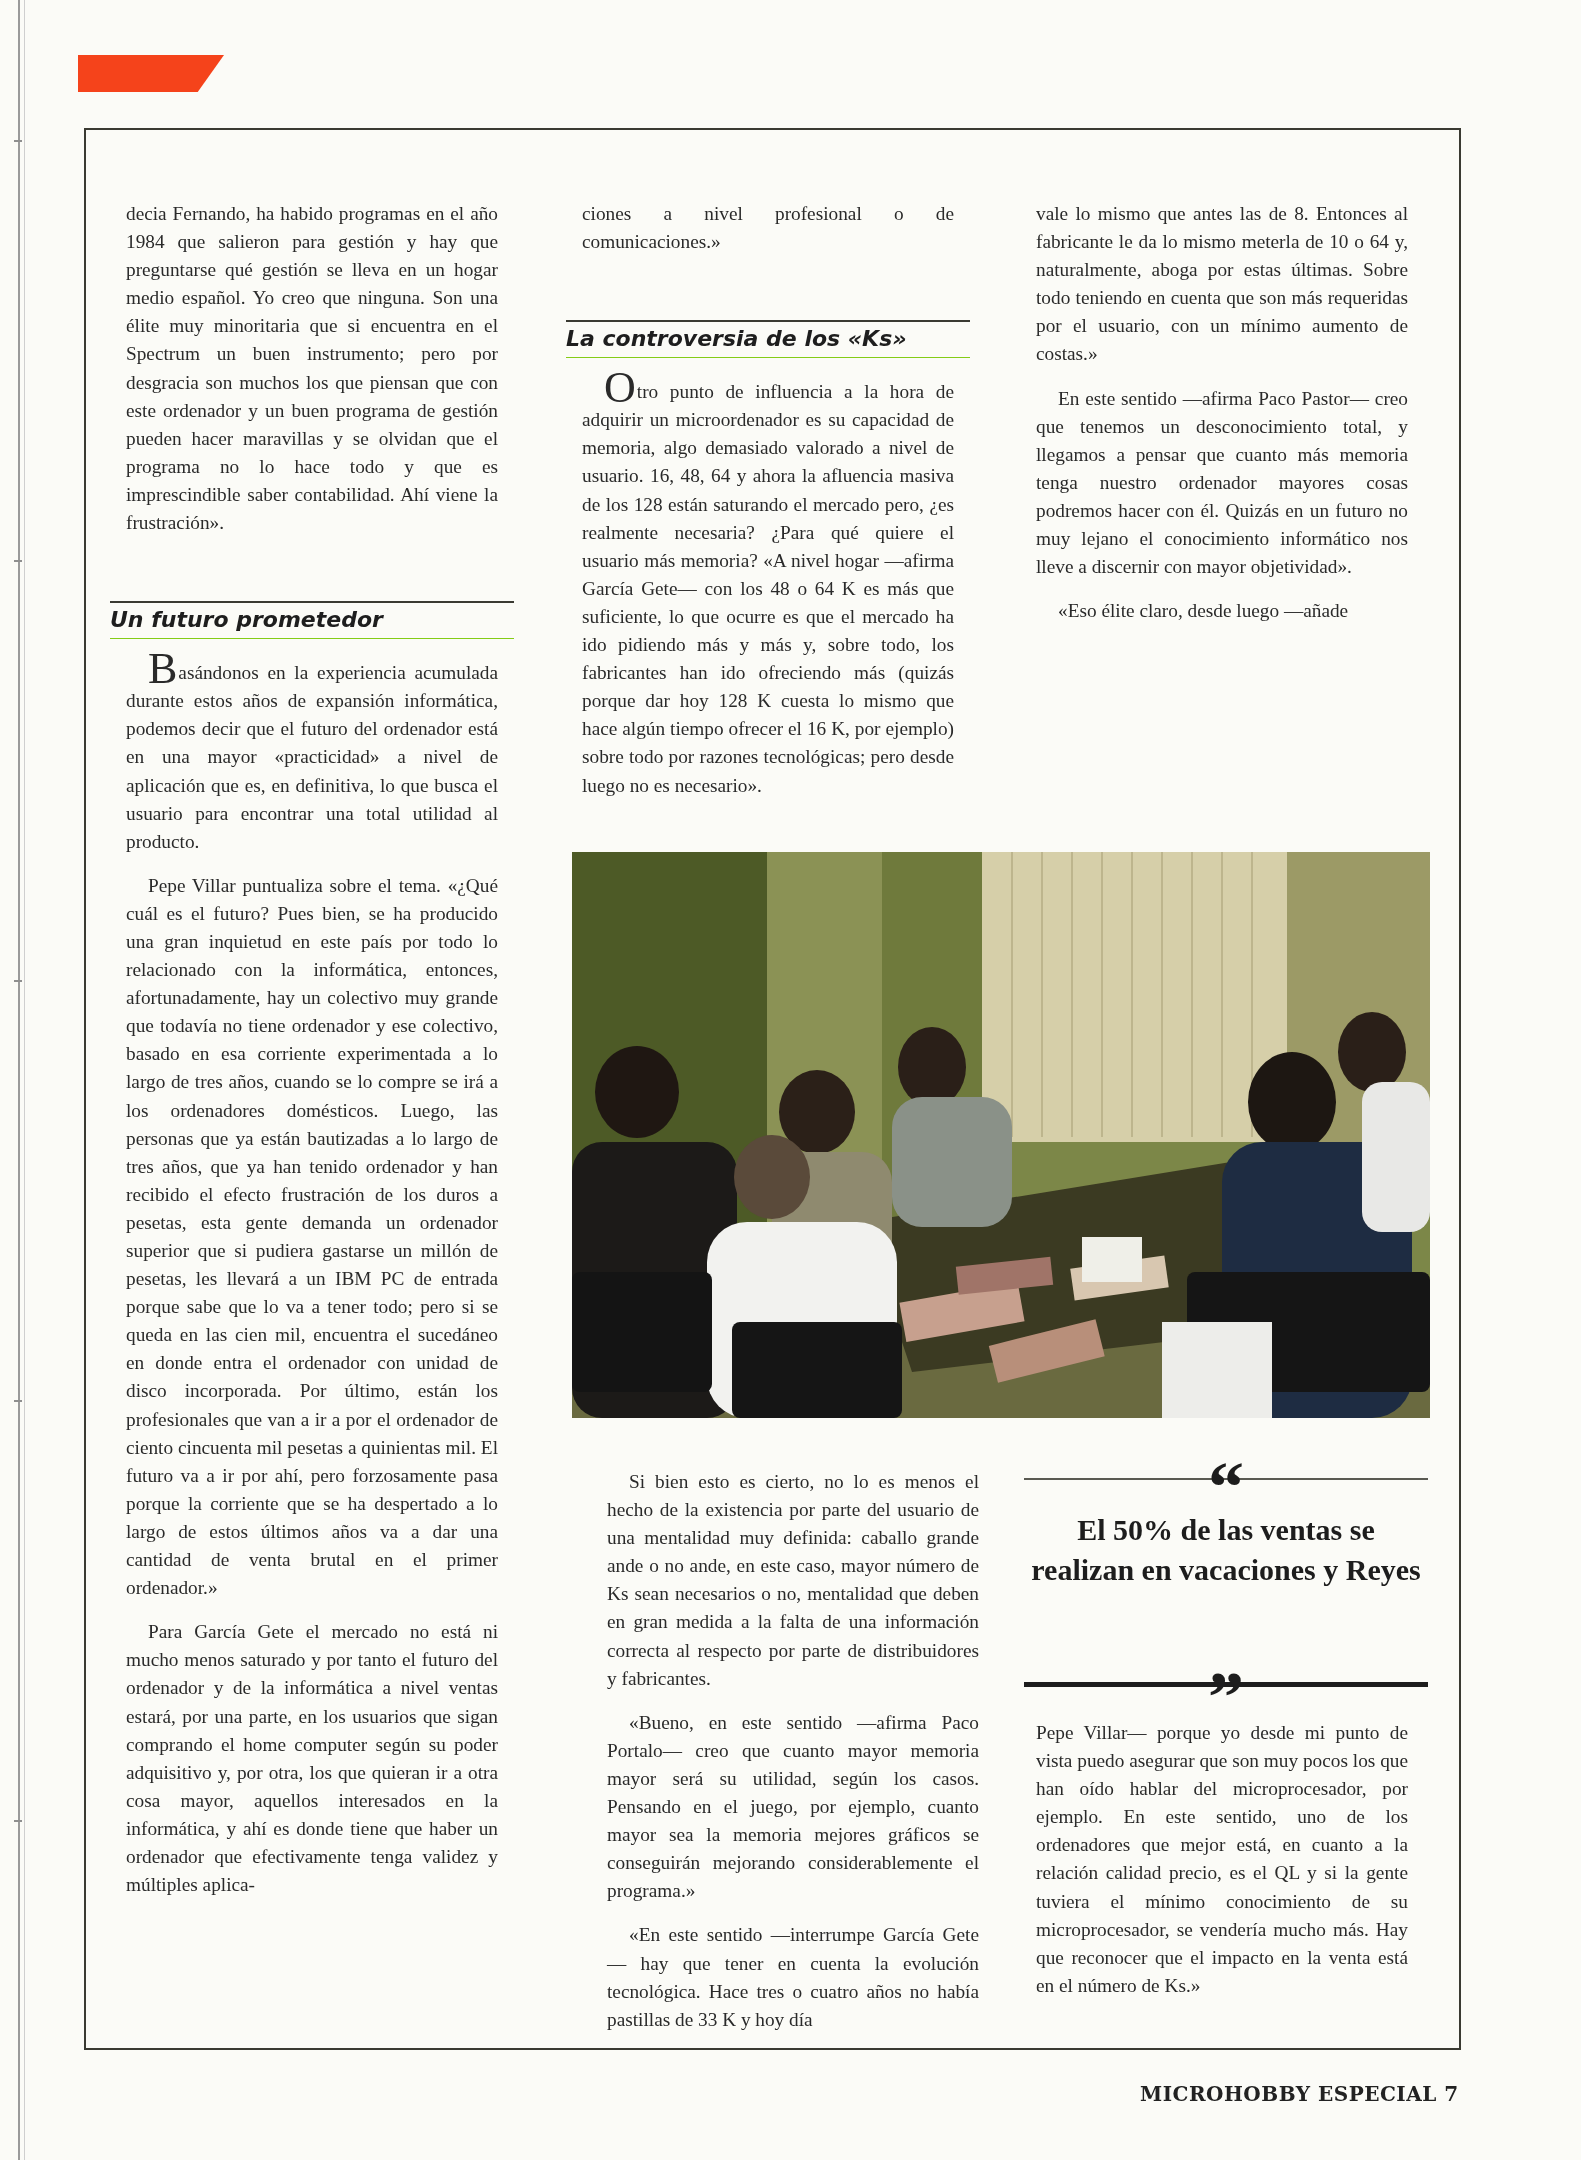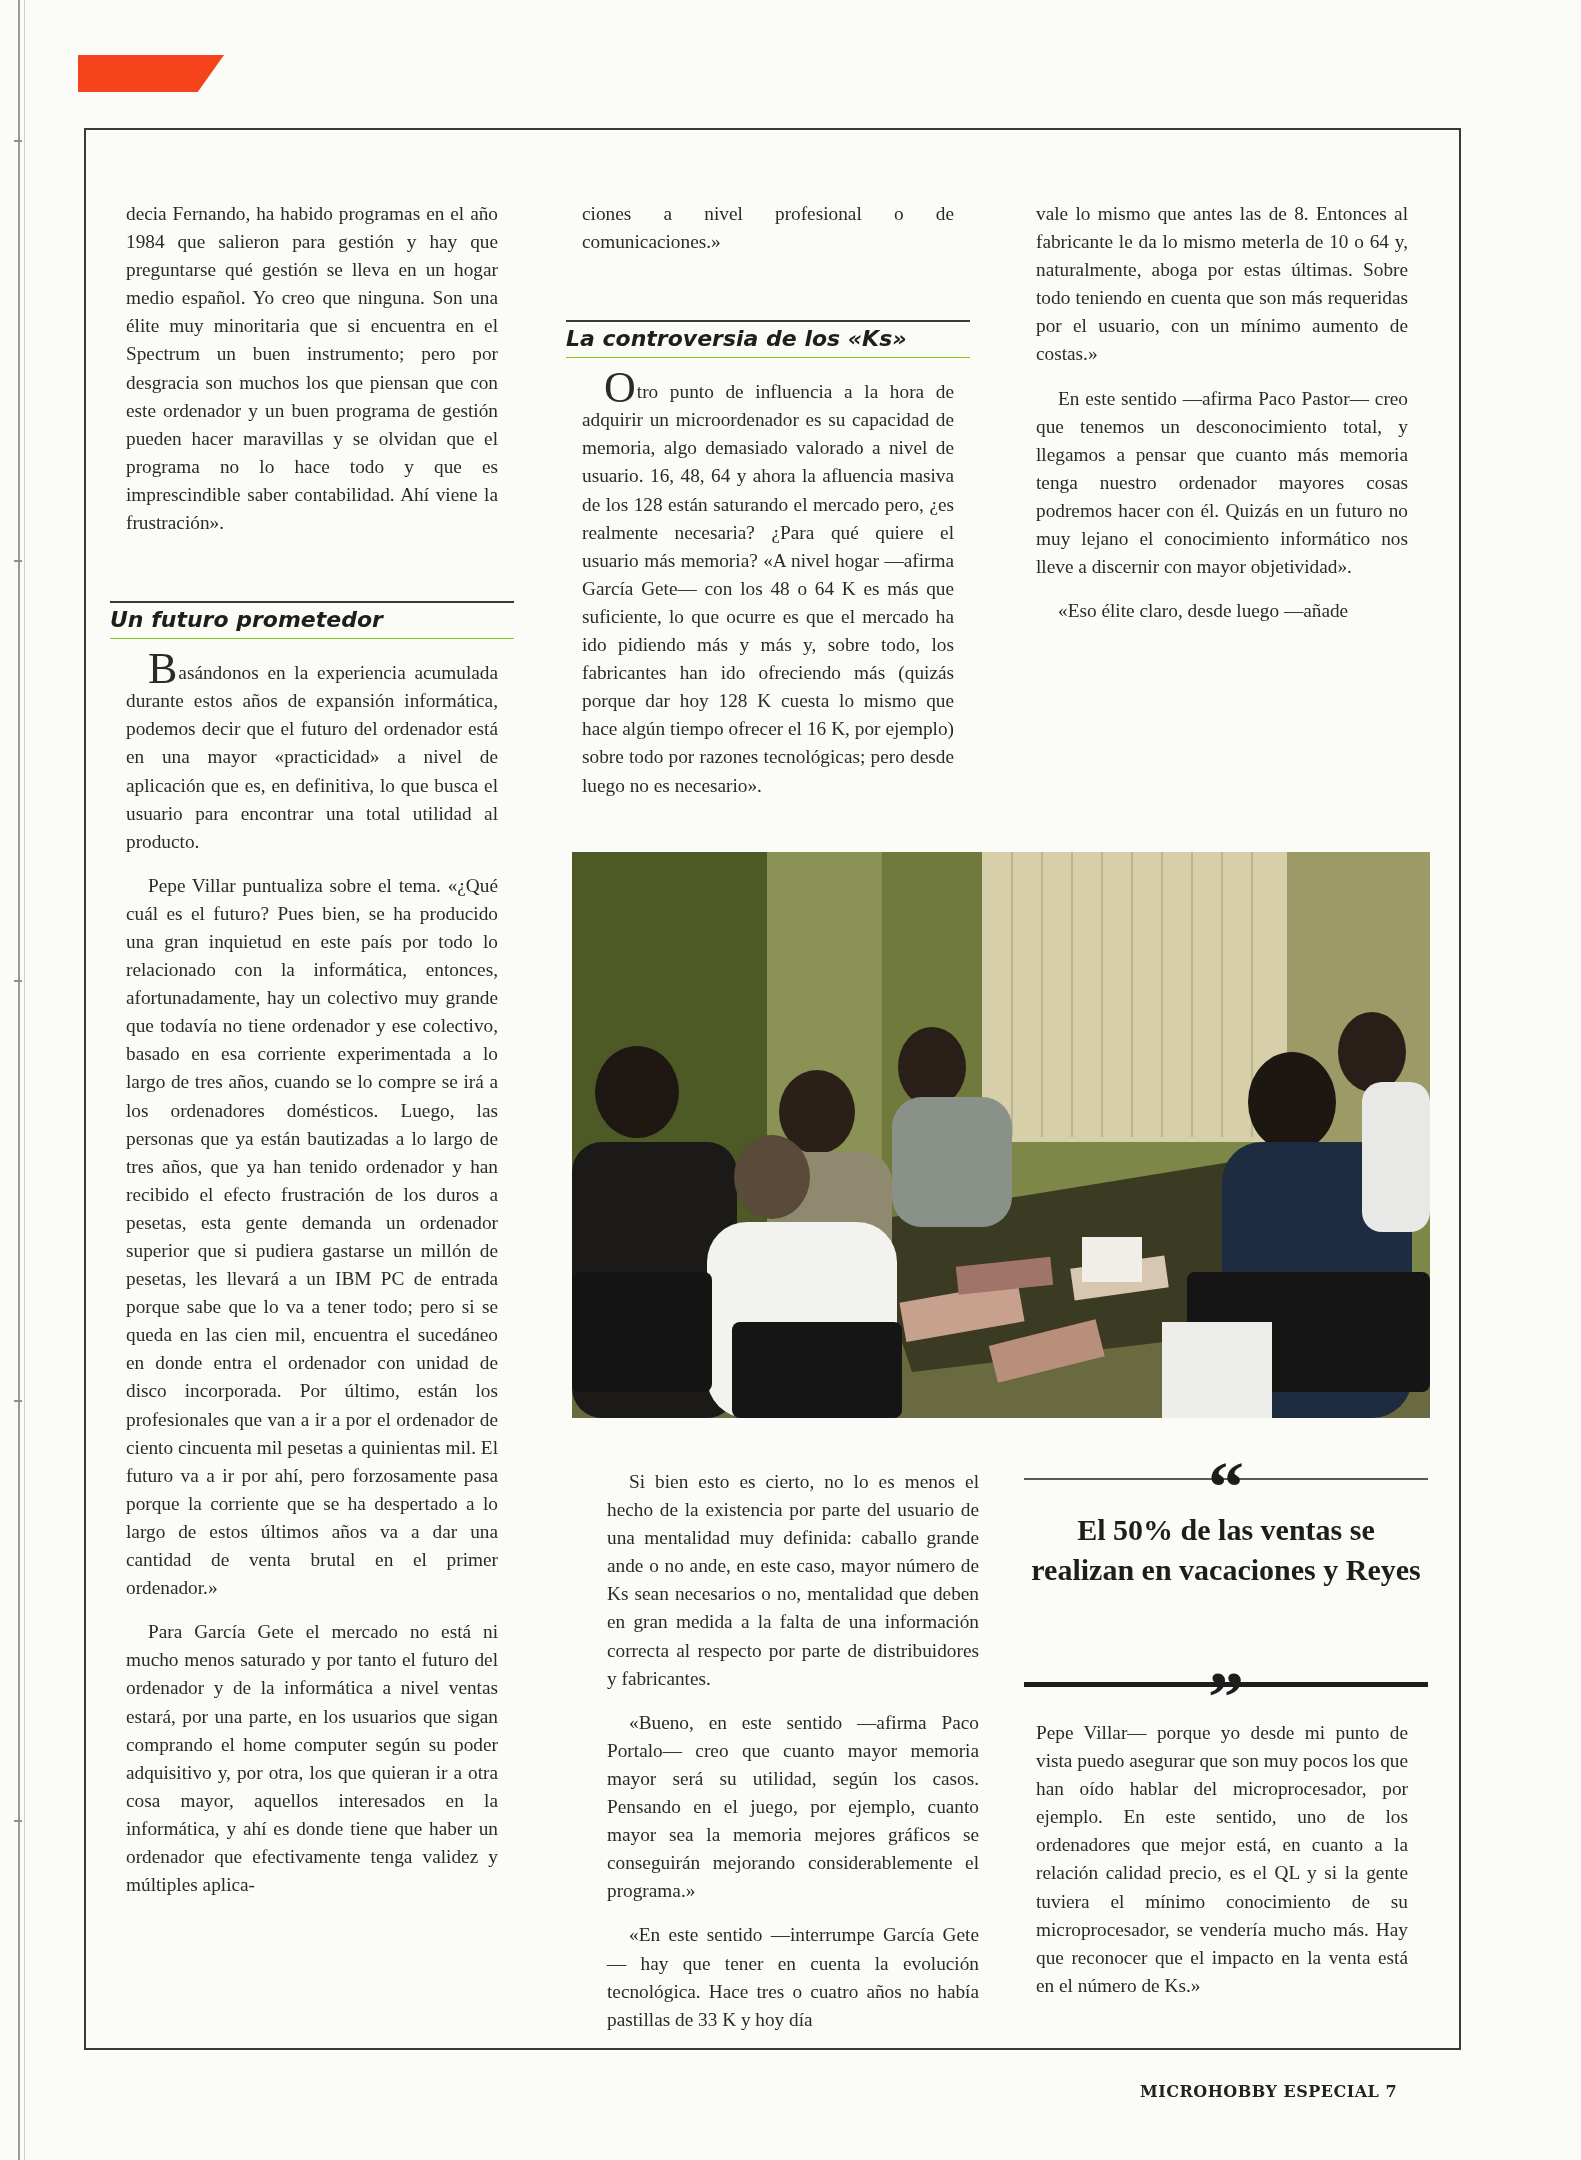--- a/index.html
+++ b/index.html
@@ -60,21 +60,21 @@
     position: absolute; left: 0; width: 404px; top: 206px;
     font-size: 72px; font-weight: bold; line-height: 70px; color: #1d1d1d;
   }
   .pq-text {
     position: absolute; left: 0; top: 54px; width: 404px;
     font-weight: bold; font-size: 30px; line-height: 40px; color: #1d1d1d; text-align: center;
   }
   .footer {
     position: absolute; left: 1140px; top: 2082px;
     font-family: "DejaVu Serif", "Liberation Serif", serif;
-    font-weight: bold; font-size: 16px; letter-spacing: 0.5px; color: #222;
+    font-weight: bold; font-size: 20px; letter-spacing: 0.5px; color: #222;
   }
 </style>
 </head>
 <body>
 
 <div class="binding"></div>
 <div class="binding-mark" style="top:140px"></div>
 <div class="binding-mark" style="top:560px"></div>
 <div class="binding-mark" style="top:980px"></div>
 <div class="binding-mark" style="top:1400px"></div>

